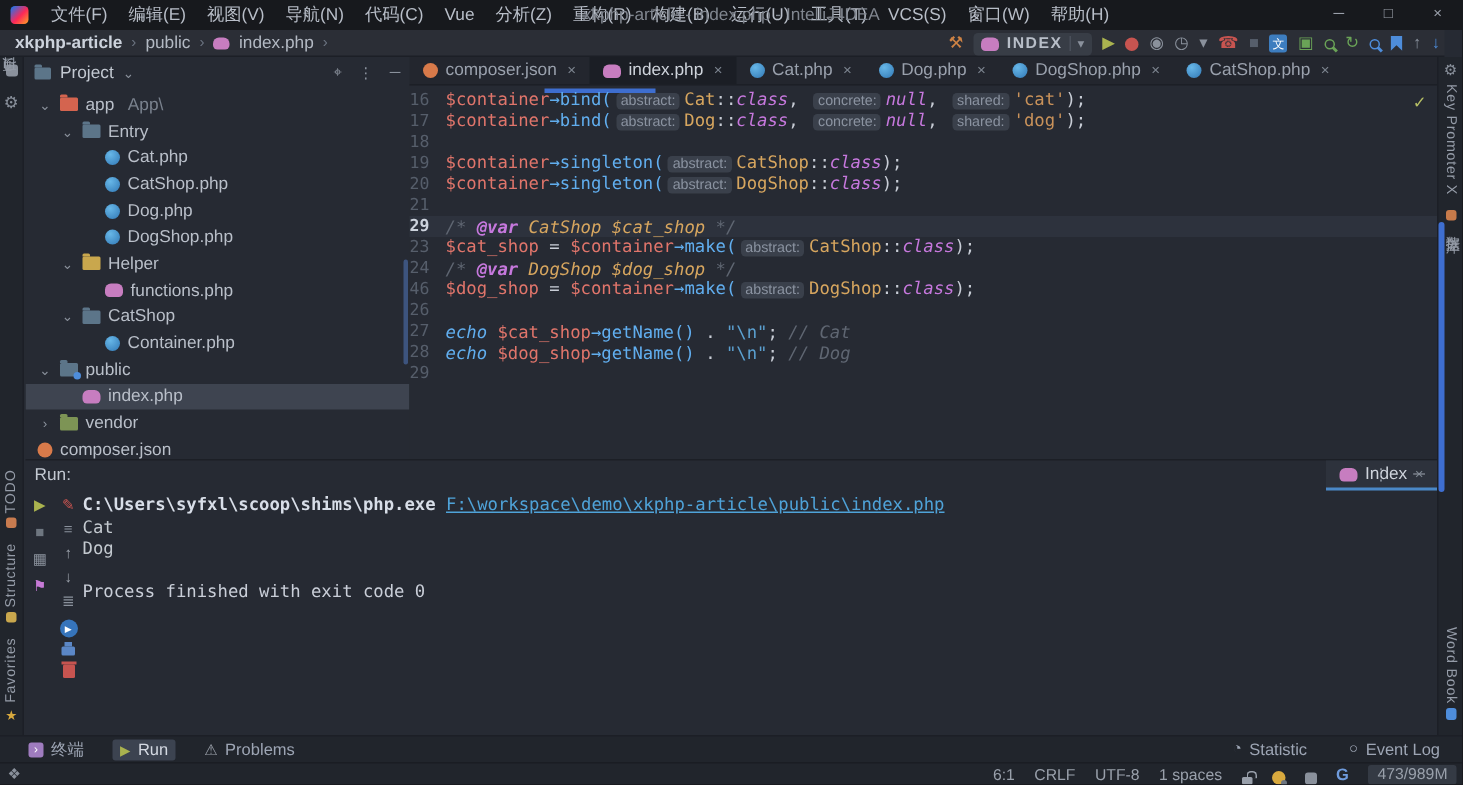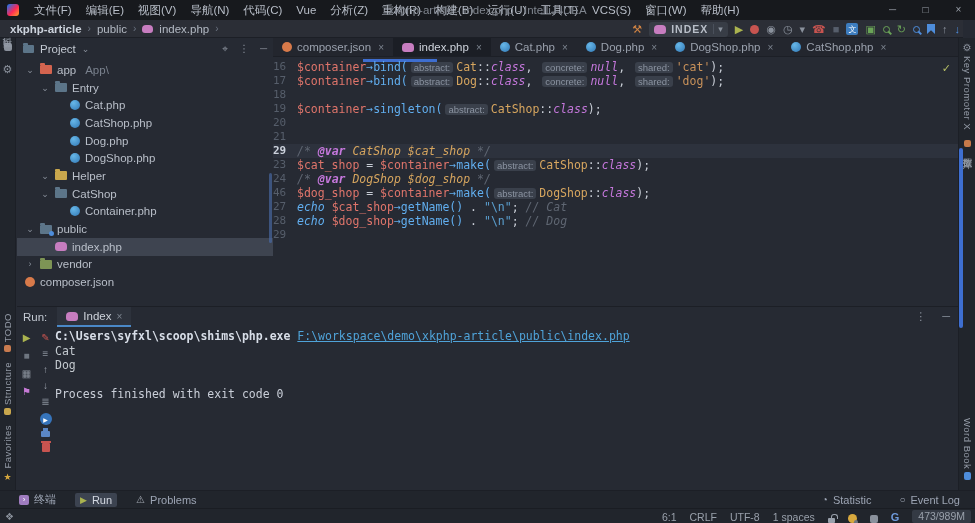--- a/index.html
+++ b/index.html
@@ -94,21 +94,21 @@
   .ts{color:#c9925a;}.te{color:#5ba0d0;}.tp{color:#c8cdd6;}
   .td{color:#5f6672;font-style:italic;}.tdt{color:#c678dd;font-weight:bold;font-style:italic;}
   .tdy{color:#d7a65f;font-style:italic;}.tcm{color:#5f6672;font-style:italic;}.tkb{color:#61aeef;font-style:italic;}
   .ti{background:#3a404b;color:#8b93a1;border-radius:3px;font-size:9.5px;padding:0 3px;margin:0 3px;
       font-family:"Liberation Sans",sans-serif;}
   .sel-remnant{position:absolute;left:90px;top:21px;width:74px;height:3px;background:#3e6ed0;}
   .insp{position:absolute;right:7px;top:24px;color:#b6bf65;font-size:11px;}
 
   
   .runpanel{position:absolute;left:17px;right:17px;top:306px;height:184px;background:#262a33;border-top:1px solid #1c1f26;}
-  .run-head{height:20px;display:flex;align-items:center;font-size:11.5px;}
+  .run-head{height:20px;display:flex;align-items:center;font-size:11.5px;justify-content:space-between;}
   .run-label{margin-left:6px;color:#c3c9d2;}
   .run-tab{display:flex;align-items:center;gap:5px;height:20px;padding:0 9px;margin-left:10px;
            background:#2d323c;border-bottom:2px solid #4a88c7;color:#ced3db;}
   .run-tab .x{color:#7d8590;font-size:10px;}
   .run-hicons{position:absolute;right:8px;top:3px;display:flex;gap:16px;color:#8a919c;font-size:11px;}
   .rt1{position:absolute;left:2px;top:26px;width:15px;display:flex;flex-direction:column;gap:8px;align-items:center;}
   .rt2{position:absolute;left:21px;top:26px;width:15px;display:flex;flex-direction:column;gap:6px;align-items:center;}
   .rt1 .ico,.rt2 .ico{font-size:10px;line-height:1;display:inline-flex;align-items:center;justify-content:center;}
   .console{position:absolute;left:38px;top:22px;right:4px;bottom:4px;
            font-family:"DejaVu Sans Mono",monospace;font-size:11.5px;line-height:14.5px;white-space:pre;}
@@ -286,20 +286,25 @@
         <div class="trow" style="padding-left: 38px;">
           <span class="tchev"></span>
           <span class="ic-class"></span>
           <span>DogShop.php</span>
         </div>
         <div class="trow" style="padding-left: 23px;">
           <span class="tchev">⌄</span>
           <span class="fo fo-y"></span>
           <span>Helper</span>
         </div>
+        <div class="trow" style="padding-left: 38px;">
+          <span class="tchev"></span>
+          <span class="ic-php"></span>
+          <span>functions.php</span>
+        </div>
         <div class="trow" style="padding-left: 23px;">
           <span class="tchev">⌄</span>
           <span class="fo fo-std"></span>
           <span>CatShop</span>
         </div>
         <div class="trow" style="padding-left: 38px;">
           <span class="tchev"></span>
           <span class="ic-class"></span>
           <span>Container.php</span>
         </div>
@@ -359,26 +364,27 @@
           <span class="x">×</span>
         </div>
       </div>
     <span class="sel-remnant"></span>
     <span class="insp">✓</span>
     <div class="code" id="code">
         <div class="cl"><span class="ln">16</span><span class="lc"><span class="tv">$container</span><span class="tm">→bind(</span><span class="ti">abstract:</span><span class="tc">Cat</span><span class="tp">::</span><span class="tk">class</span><span class="tp">, </span><span class="ti">concrete:</span><span class="tk">null</span><span class="tp">, </span><span class="ti">shared:</span><span class="ts">'cat'</span><span class="tp">);</span></span></div>
         <div class="cl"><span class="ln">17</span><span class="lc"><span class="tv">$container</span><span class="tm">→bind(</span><span class="ti">abstract:</span><span class="tc">Dog</span><span class="tp">::</span><span class="tk">class</span><span class="tp">, </span><span class="ti">concrete:</span><span class="tk">null</span><span class="tp">, </span><span class="ti">shared:</span><span class="ts">'dog'</span><span class="tp">);</span></span></div>
         <div class="cl"><span class="ln">18</span><span class="lc"></span></div>
         <div class="cl"><span class="ln">19</span><span class="lc"><span class="tv">$container</span><span class="tm">→singleton(</span><span class="ti">abstract:</span><span class="tc">CatShop</span><span class="tp">::</span><span class="tk">class</span><span class="tp">);</span></span></div>
-        <div class="cl"><span class="ln">20</span></div>
+        <div class="cl"><span class="ln">20</span><span class="lc"><span class="tv">$container</span><span class="tm">→singleton(</span><span class="ti">abstract:</span><span class="tc">DogShop</span><span class="tp">::</span><span class="tk">class</span><span class="tp">);</span></span></div>
         <div class="cl"><span class="ln">21</span><span class="lc"></span></div>
         <div class="cl cur"><span class="ln">29</span><span class="lc"><span class="td">/* </span><span class="tdt">@var</span><span class="tdy"> CatShop </span><span class="tdy">$cat_shop</span><span class="td"> */</span></span></div>
         <div class="cl"><span class="ln">23</span><span class="lc"><span class="tv">$cat_shop</span><span class="tp"> = </span><span class="tv">$container</span><span class="tm">→make(</span><span class="ti">abstract:</span><span class="tc">CatShop</span><span class="tp">::</span><span class="tk">class</span><span class="tp">);</span></span></div>
         <div class="cl"><span class="ln">24</span><span class="lc"><span class="td">/* </span><span class="tdt">@var</span><span class="tdy"> DogShop </span><span class="tdy">$dog_shop</span><span class="td"> */</span></span></div>
         <div class="cl"><span class="ln">46</span><span class="lc"><span class="tv">$dog_shop</span><span class="tp"> = </span><span class="tv">$container</span><span class="tm">→make(</span><span class="ti">abstract:</span><span class="tc">DogShop</span><span class="tp">::</span><span class="tk">class</span><span class="tp">);</span></span></div>
+        <div class="cl"><span class="ln">26</span><span class="lc"></span></div>
         <div class="cl"><span class="ln">27</span><span class="lc"><span class="tkb">echo </span><span class="tv">$cat_shop</span><span class="tm">→getName()</span><span class="tp"> . </span><span class="te">"\n"</span><span class="tp">; </span><span class="tcm">// Cat</span></span></div>
         <div class="cl"><span class="ln">28</span><span class="lc"><span class="tkb">echo </span><span class="tv">$dog_shop</span><span class="tm">→getName()</span><span class="tp"> . </span><span class="te">"\n"</span><span class="tp">; </span><span class="tcm">// Dog</span></span></div>
         <div class="cl"><span class="ln">29</span><span class="lc"></span></div>
       </div>
   </div>
 
   <div class="runpanel">
     <div class="run-head">
       <span class="run-label">Run:</span>
       <span class="run-tab">

